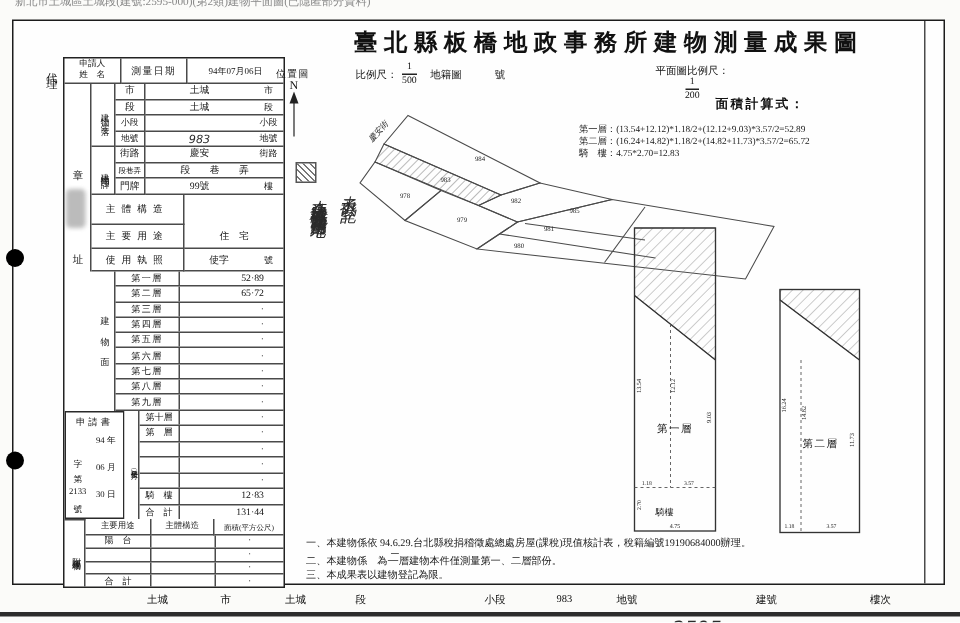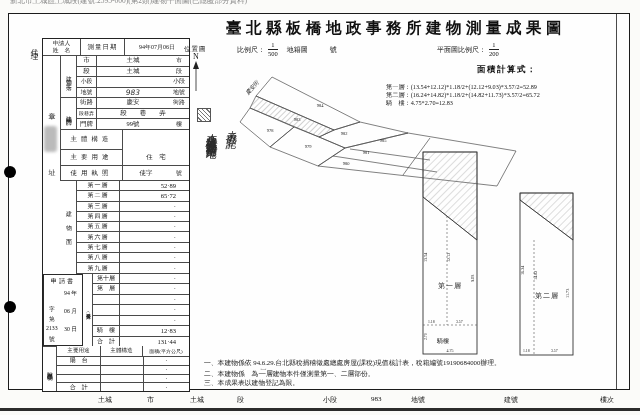--- a/index.html
+++ b/index.html
@@ -41,21 +41,21 @@
 
   <div class="abs" style="left:10px;top:-4px;font-size:7.5px;color:#888;white-space:nowrap;">新北市土城區土城段(建號:2595-000)(第2類)建物平面圖(已隱匿部分資料)</div>
 
   <div class="sheet"></div>
 
   <div class="abs" style="left:616px;top:14px;height:375px;border-left:1px solid #4a4a4a;"></div>
 
   <div class="dot" style="left:4px;top:166px;"></div>
   <div class="dot" style="left:4px;top:301px;"></div>
 
-  <div class="abs" style="left:226px;top:18px;font-size:15.5px;font-weight:bold;letter-spacing:4.5px;white-space:nowrap;">臺北縣板橋地政事務所建物測量成果圖</div>
+  <div class="abs" style="left:236px;top:18px;font-size:15.5px;font-weight:bold;letter-spacing:4.5px;white-space:nowrap;">臺北縣板橋地政事務所建物測量成果圖</div>
 
   <div class="abs vtext" style="left:29px;top:43px;font-size:7.5px;letter-spacing:4px;">代理</div>
 
   <div class="abs" style="left:44px;top:126px;width:13px;height:26px;background:#8f8f8f;opacity:.6;border-radius:3px;filter:blur(1.5px);z-index:3;"></div>
 
   <div id="tbl">
 
     <div class="cell bR bB" style="left:0;top:0;width:38px;height:17px;flex-direction:column;justify-content:center;font-size:5.8px;line-height:7px;">
       <div>申請人</div>
       <div>姓　名</div>
@@ -255,21 +255,21 @@
   <div class="abs" style="left:237px;top:42px;display:flex;align-items:center;font-size:7px;white-space:nowrap;">
     <span>比例尺：</span>
     <span class="frac">
       <span>1</span>
       <span class="den">500</span>
     </span>
     <span style="margin-left:6px;">地籍圖</span>
     <span style="margin-left:22px;">號</span>
   </div>
 
-  <div class="abs" style="left:437px;top:42px;display:flex;align-items:center;font-size:7px;white-space:nowrap;">
+  <div class="abs" style="left:437px;top:42px;display:flex;align-items:center;font-size:7px;white-space:nowrap;flex-direction:column;">
     <span>平面圖比例尺：</span>
     <span class="frac">
       <span>1</span>
       <span class="den">200</span>
     </span>
   </div>
 
   <div class="abs" style="left:437px;top:64px;font-size:8.5px;font-weight:bold;letter-spacing:1.5px;padding-left:40px;">面積計算式：</div>
   <div class="abs" style="left:386px;top:83px;">
 
@@ -362,16 +362,16 @@
 
   <div class="abs" style="left:98px;top:395px;font-size:7px;">土城</div>
   <div class="abs" style="left:147px;top:395px;font-size:7px;">市</div>
   <div class="abs" style="left:190px;top:395px;font-size:7px;">土城</div>
   <div class="abs" style="left:237px;top:395px;font-size:7px;">段</div>
   <div class="abs" style="left:323px;top:395px;font-size:7px;">小段</div>
   <div class="abs" style="left:371px;top:395px;font-size:7px;">983</div>
   <div class="abs" style="left:411px;top:395px;font-size:7px;">地號</div>
   <div class="abs hand" style="left:448px;top:412px;font-size:13px;font-style:italic;">2595</div>
   <div class="abs" style="left:504px;top:395px;font-size:7px;">建號</div>
-  <div class="abs" style="left:580px;top:395px;font-size:7px;margin-left:20px;">樓次</div>
+  <div class="abs" style="left:580px;top:395px;font-size:7px;">樓次</div>
 
   <div class="abs" style="left:0;top:408px;width:640px;height:2.5px;background:#2c2c2c;"></div>
 </div>
 
 </body></html>

